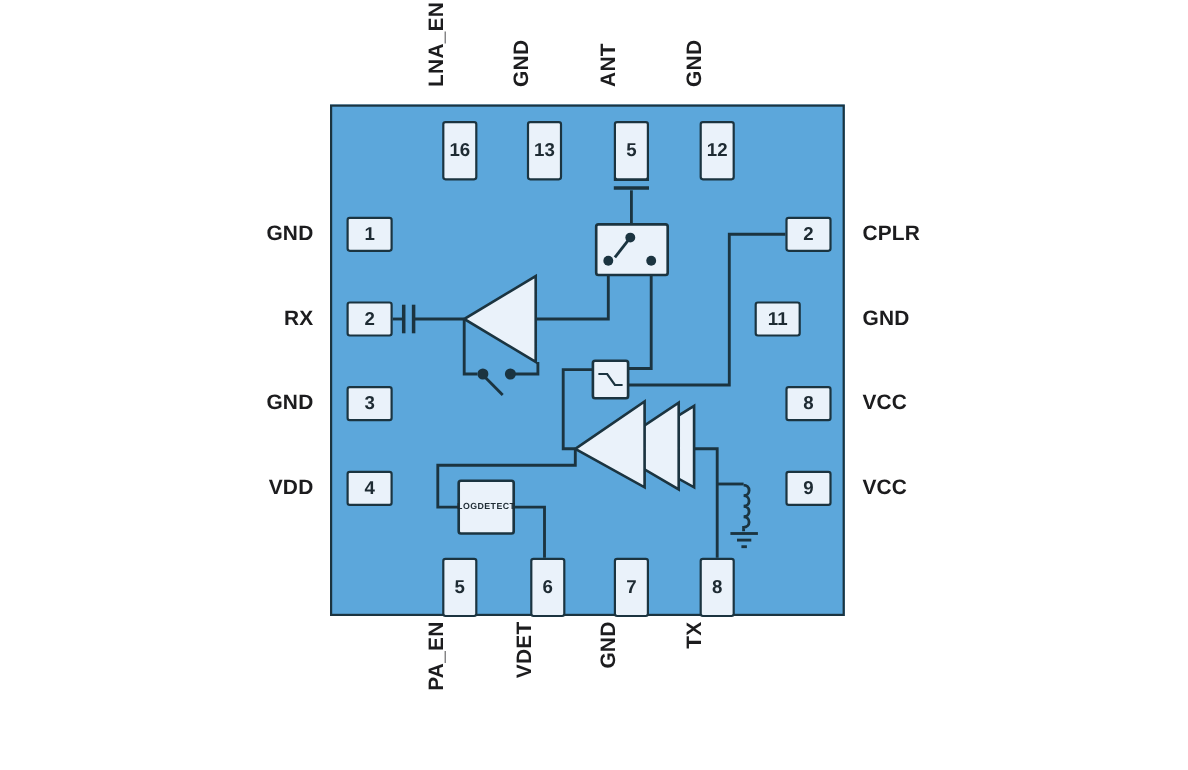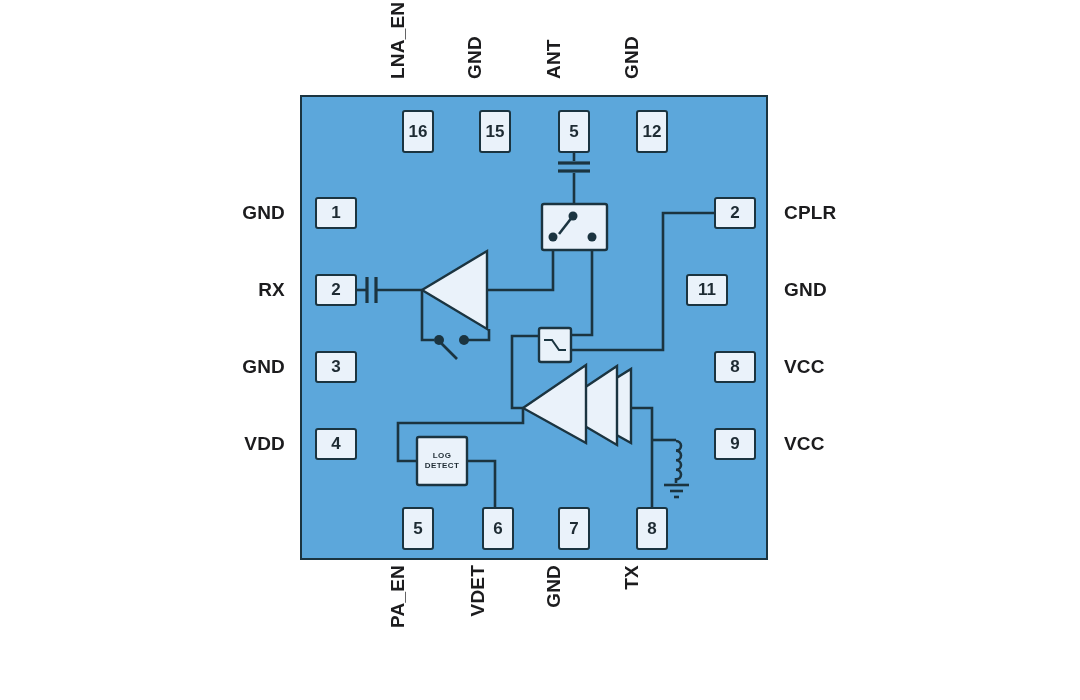--- a/index.html
+++ b/index.html
@@ -21,36 +21,36 @@
   .w{fill:none;stroke:var(--line);stroke-width:2.6px;stroke-linejoin:miter;}
   .bar{stroke:var(--line);stroke-width:3.2px;}
   .comp{fill:var(--component-fill);stroke:var(--line);stroke-width:2.4px;}
   .dot{fill:var(--line);stroke:none;}
   .pin{
     position:absolute;background:var(--component-fill);border:2.2px solid var(--line);
     border-radius:3px;box-sizing:border-box;display:flex;align-items:center;justify-content:center;
     font-size:17px;font-weight:600;color:#1E2B33;
   }
   .pin-h{width:42px;height:32px;}   
-  .pin-v{width:32px;height:43px;}   
+  .pin-v{width:32px;height:54px;}   
   .plabel{
     position:absolute;font-size:19px;font-weight:600;color:var(--label-text);
     white-space:nowrap;letter-spacing:.2px;
   }
   .plabel-left{width:150px;text-align:right;}
   .plabel-right{width:150px;text-align:left;}
   .plabel-rot{
     width:160px;height:20px;line-height:20px;
     transform-origin:0 100%;transform:rotate(-90deg);
   }
   .plabel-top{text-align:left;}
   .plabel-bottom{text-align:right;}
   .logdet-text{
     position:absolute;left:417px;top:437px;width:50px;height:48px;
-    display:flex;flex-direction:column;align-items:center;justify-content:center;
+    display:flex;flex-direction:row;align-items:center;justify-content:center;
     font-size:8px;font-weight:700;letter-spacing:.4px;color:#1E2B33;line-height:1.25;
   }
   .caption{
     position:absolute;left:340px;top:656px;width:400px;text-align:center;
     font-size:31px;font-style:italic;font-weight:500;color:#000000;
   }
 </style>
 </head>
 <body>
 
@@ -122,21 +122,21 @@
       <line class="w" x1="670" y1="491" x2="683" y2="491"></line>
       <line class="w" x1="674" y1="497" x2="679" y2="497"></line>
     </g>
 
     <rect class="comp" x="417" y="437" width="50" height="48" rx="2"></rect>
     <path class="w" d="M417,461 H398 V423 H523 V409"></path>
     <path class="w" d="M467,461 H495 V507"></path>
   </svg>
 
   <div class="pin pin-v" style="left:402px;top:110px">16</div>
-  <div class="pin pin-v" style="left:479px;top:110px">15</div>
+  <div class="pin pin-v" style="left:479px;top:110px">13</div>
   <div class="pin pin-v" style="left:558px;top:110px">5</div>
   <div class="pin pin-v" style="left:636px;top:110px">12</div>
 
   <div class="pin pin-h" style="left:315px;top:197px">1</div>
   <div class="pin pin-h" style="left:315px;top:274px">2</div>
   <div class="pin pin-h" style="left:315px;top:351px">3</div>
   <div class="pin pin-h" style="left:315px;top:428px">4</div>
 
   <div class="pin pin-h" style="left:714px;top:197px">2</div>
   <div class="pin pin-h" style="left:686px;top:274px">11</div>

